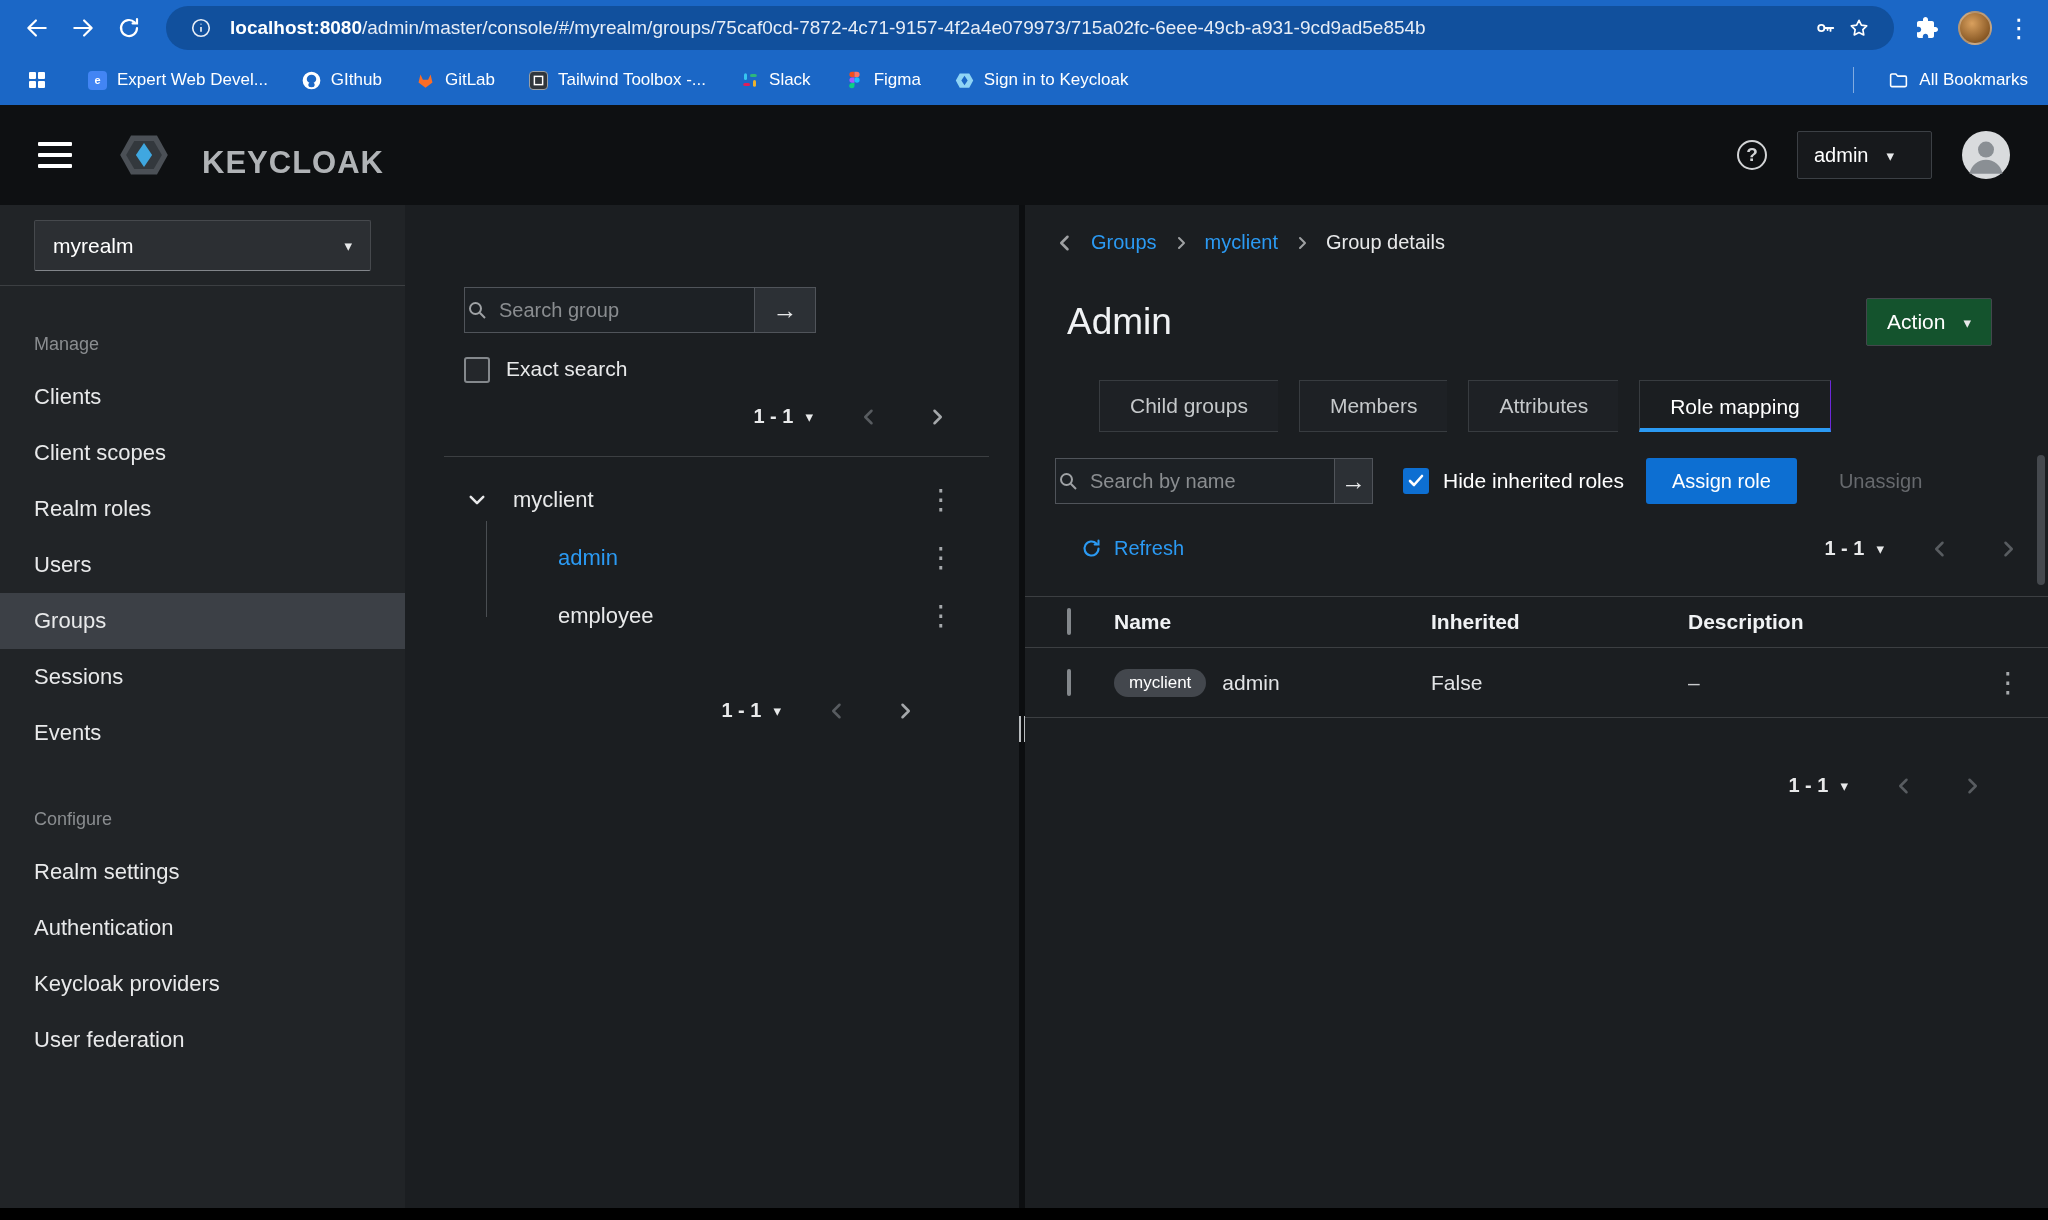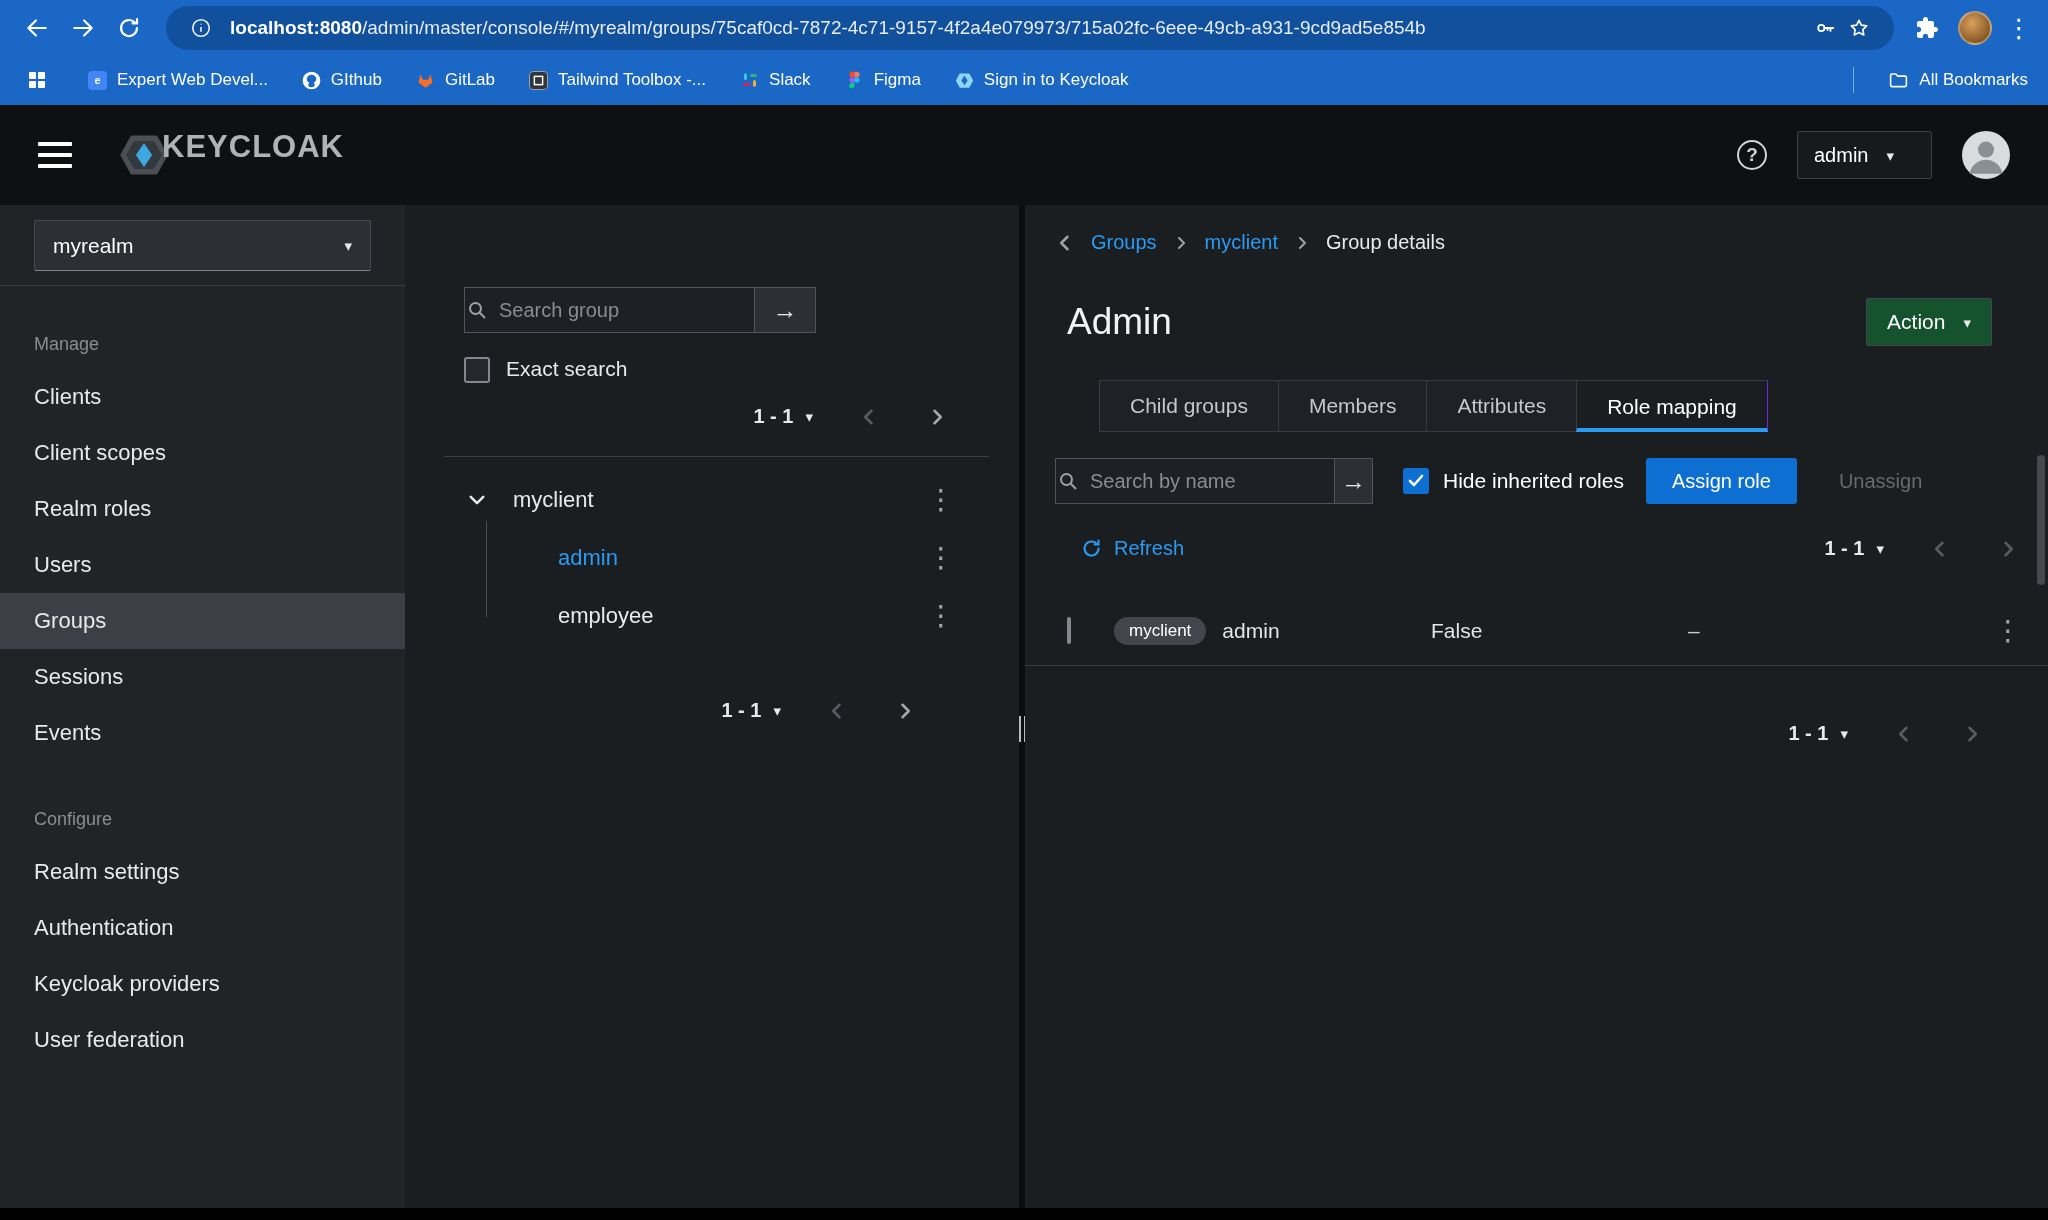--- a/index.html
+++ b/index.html
@@ -24,21 +24,21 @@
   .fav { width:19px; height:19px; display:flex; align-items:center; justify-content:center; border-radius:4px; flex:none; font-size:11px; font-weight:700; }
   .fav-code { background:#4285f4; color:#fff; }
   .fav-tailwind { background:#30363c; border:1px solid #9aa0a6; color:#fff; }
   .bm-sep { width:1px; height:26px; background:rgba(255,255,255,.45); margin-left:auto; }
   .all-bookmarks { display:flex; align-items:center; gap:10px; color:#fff; font-size:17px; font-weight:500; }
 
   
   .masthead { height:100px; background:#0e1012; display:flex; align-items:center; padding:0 38px; flex:none; }
   .burger { width:34px; display:flex; flex-direction:column; gap:7px; margin-right:46px; cursor:pointer; }
   .burger span { height:4px; background:#fff; border-radius:1px; }
-  .brand { display:flex; align-items:flex-start; }
+  .brand { display:flex; align-items:flex-end;gap:40px; }
   .brand-text { color:#b0b3b6; font-size:31px; font-weight:700; letter-spacing:1px; margin-left:-8px; }
   .mast-right { margin-left:auto; display:flex; align-items:center; gap:30px; }
   .help-circle { width:30px; height:30px; border:2px solid #d2d4d6; border-radius:50%; color:#d2d4d6; font-size:19px; font-weight:700; display:flex; align-items:center; justify-content:center; }
   .user-dropdown { height:48px; min-width:135px; padding:0 16px; background:#17191c; border:1px solid #3c4045; border-radius:2px; display:flex; align-items:center; gap:18px; color:#fff; font-size:20px; }
   .caret { font-size:15px; color:#e8e9ea; line-height:1; }
 
   
   .app-body { flex:1; display:flex; min-height:0; }
 
   .sidebar { width:405px; background:#212427; flex:none; display:flex; flex-direction:column; padding-top:15px; }
@@ -88,21 +88,21 @@
   .main-panel { flex:1; background:#1b1e21; padding-top:26px; position:relative; min-width:0; }
   .breadcrumb { display:flex; align-items:center; gap:16px; padding-left:30px; font-size:20px; }
   .breadcrumb .bc-link { color:#2b9af3; }
   .breadcrumb .bc-current { color:#e8e9ea; }
   .bc-sep { color:#9fa1a3; display:flex; align-items:center; }
 
   .title-row { margin-top:44px; display:flex; align-items:center; justify-content:space-between; padding:0 56px 0 42px; }
   .page-title { color:#f0f2f4; font-size:37px; font-weight:500; }
   .action-btn { height:48px; padding:0 20px; background:#14532d; border:1px solid #43474c; border-radius:2px; color:#fff; font-size:21px; display:flex; align-items:center; gap:18px; }
 
-  .tabs { display:flex; margin:34px 0 12px 74px; }
+  .tabs { display:flex; margin:34px 0 12px 74px;gap:21px; }
   .tab { height:52px; padding:0 30px; display:flex; align-items:center; font-size:21px; color:#c5c8ca; background:#1e2125; border:1px solid #383c40; border-right:none; cursor:pointer; }
   .tab:last-child { border-right:1px solid #6d28d9; }
   .tab.active { background:#1b1e21; color:#fff; border-bottom:4px solid #2b9af3; padding-top:4px; }
 
   .mtoolbar { display:flex; align-items:center; margin-top:26px; padding-left:30px; }
   .mtoolbar .search-input { width:280px; }
   .mtoolbar .search-go { width:38px; }
   .hide-inherited { display:flex; align-items:center; gap:14px; margin-left:30px; color:#fff; font-size:21px; }
   .btn-primary { height:46px; padding:0 26px; margin-left:22px; background:#0d6fd2; border:none; border-radius:3px; color:#fff; font-size:20px; font-family:inherit; }
   .btn-ghost { margin-left:42px; background:none; border:none; color:#66696d; font-size:20px; font-family:inherit; }
@@ -520,20 +520,29 @@
             <span class="chev disabled">
               <svg width="20" height="20" viewBox="0 0 16 16">
                   <polyline points="6,3 11,8 6,13" fill="none" stroke="currentColor" stroke-width="2" stroke-linecap="round" stroke-linejoin="round"></polyline>
                 </svg>
             </span>
           </span>
         </div>
       </div>
 
       <div class="role-table">
+        <div class="t-row t-head">
+          <span class="c-check">
+            <span class="checkbox unchecked"></span>
+          </span>
+          <span class="c-name">Name</span>
+          <span class="c-inherited">Inherited</span>
+          <span class="c-desc" style="color:#f0f2f4;">Description</span>
+          <span class="c-kebab"></span>
+        </div>
         <div class="t-row t-body">
           <span class="c-check">
             <span class="checkbox unchecked"></span>
           </span>
           <span class="c-name">
             <span class="client-badge">myclient</span>
             <span>admin</span>
           </span>
           <span class="c-inherited">False</span>
           <span class="c-desc">–</span>

